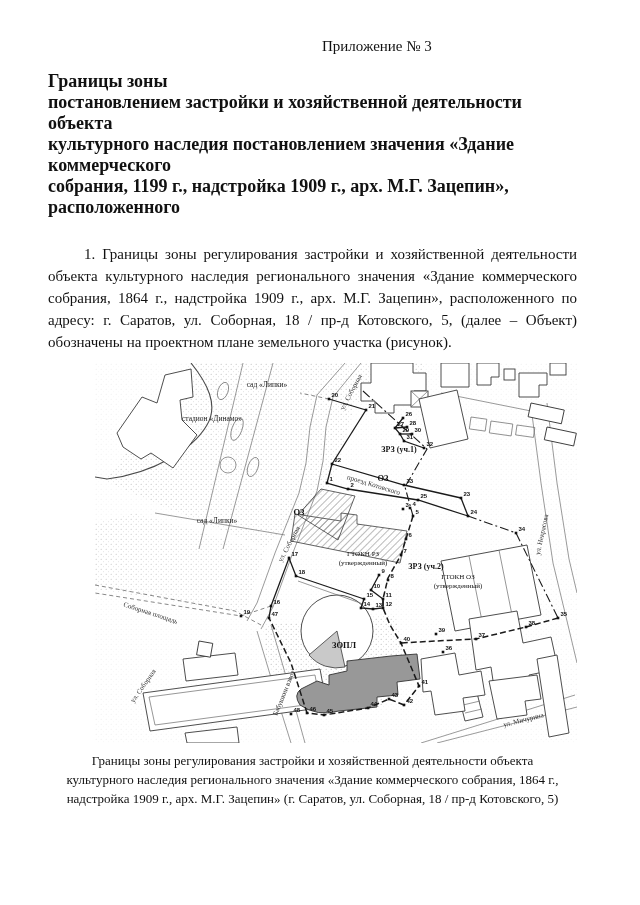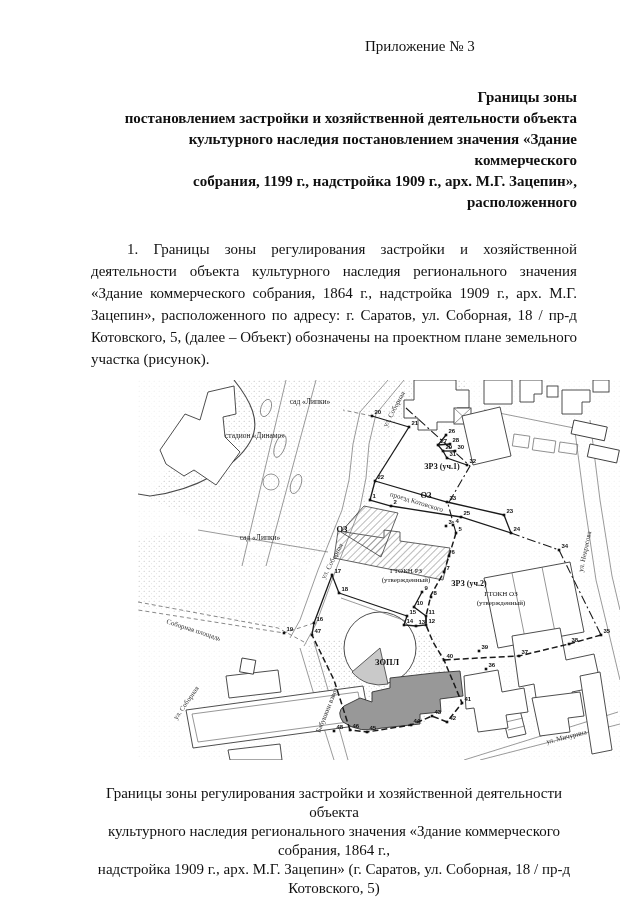--- a/index.html
+++ b/index.html
@@ -1,24 +1,24 @@
 <!DOCTYPE html>
 <html><head>
 <meta charset="utf-8">
 <style>
   html,body{margin:0;padding:0;background:#fff;}
   body{width:640px;height:905px;font-family:"Liberation Serif","DejaVu Serif",serif;color:#111;position:relative;overflow:hidden;}
-  .page{position:absolute;inset:0;padding:38px 63px 0 91px;box-sizing:border-box;}
+  .page{position:absolute;inset:0;padding:38px 63px 0 48px;box-sizing:border-box;}
   .appendix{margin-left:274px;font-size:15px;}
   .approval{margin-left:274px;margin-top:22px;font-size:15px;line-height:21px;}
-  .doc-title{margin-top:32px;text-align:right;font-weight:bold;font-size:15px;line-height:21px;}
+  .doc-title{margin-top:16px;text-align:left;font-weight:bold;font-size:18px;line-height:21px;}
   .body-par{margin-top:25px;font-size:15px;line-height:22px;text-align:justify;text-indent:36px;}
   .map-wrap{position:relative;width:482px;height:380px;margin:10px 0 0 47px;}
   .map-wrap svg{position:absolute;left:0;top:0;}
-  .caption{margin-top:24px;text-align:center;font-size:15px;line-height:19px;}
+  .caption{margin-top:8px;text-align:center;font-size:13px;line-height:19px;}
   
   svg .bld{fill:#ffffff;stroke:#3a3a3a;stroke-width:0.9;}
   svg .bldg{fill:none;stroke:#6a6a6a;stroke-width:0.7;}
   svg .street{fill:none;stroke:#6f6f6f;stroke-width:0.7;}
   svg .parkline{fill:none;stroke:#4a4a4a;stroke-width:1.1;}
   svg .zsolid{fill:none;stroke:#1a1a1a;stroke-width:1.3;}
   svg .zdash{fill:none;stroke:#1a1a1a;stroke-width:1.5;stroke-dasharray:6 3;}
   svg .zdashdot{fill:none;stroke:#1a1a1a;stroke-width:1.1;stroke-dasharray:9 3 2 3;}
   svg .thindash{fill:none;stroke:#555;stroke-width:0.7;stroke-dasharray:4 3;}
   svg .lbl-area{font:7.5px "Liberation Serif",serif;fill:#222;text-anchor:middle;}

